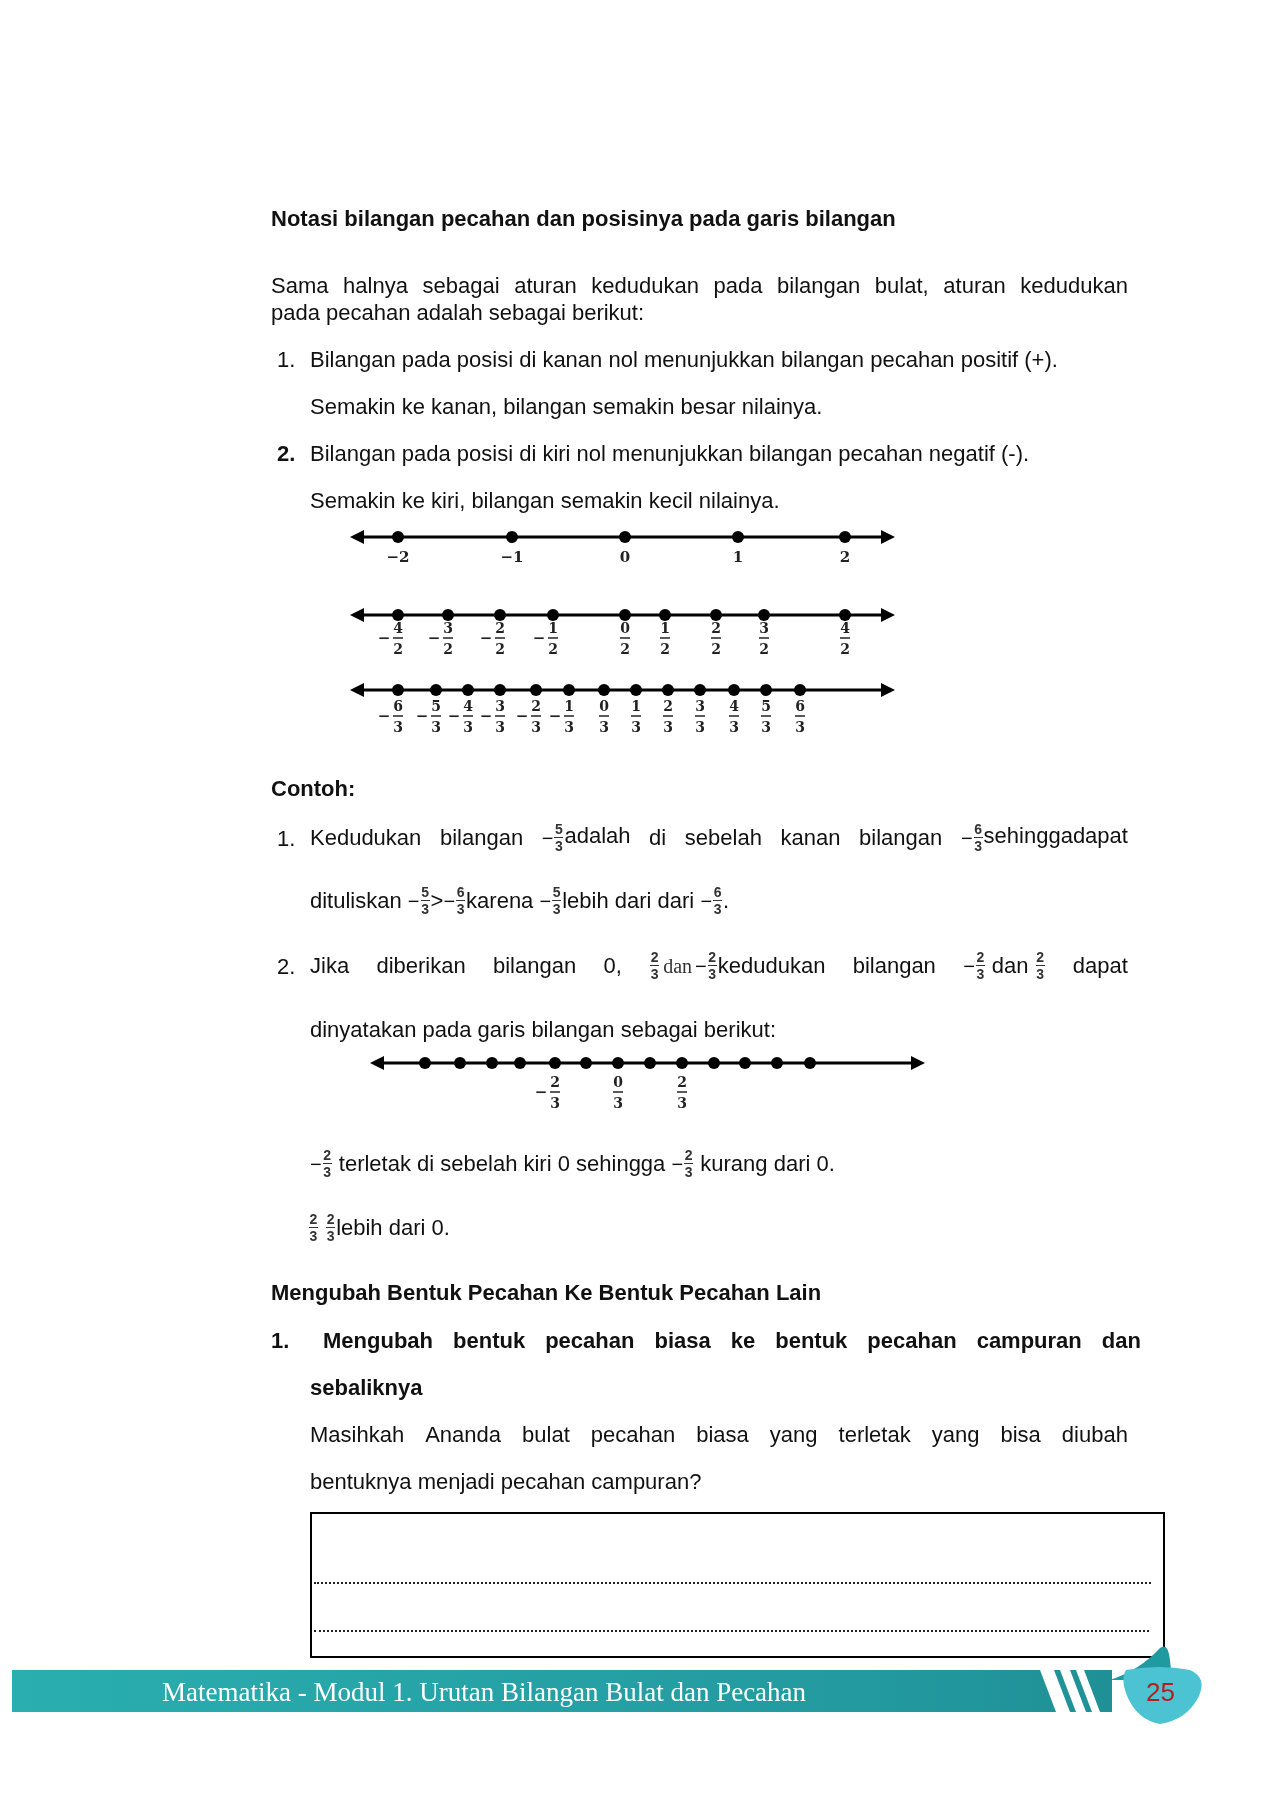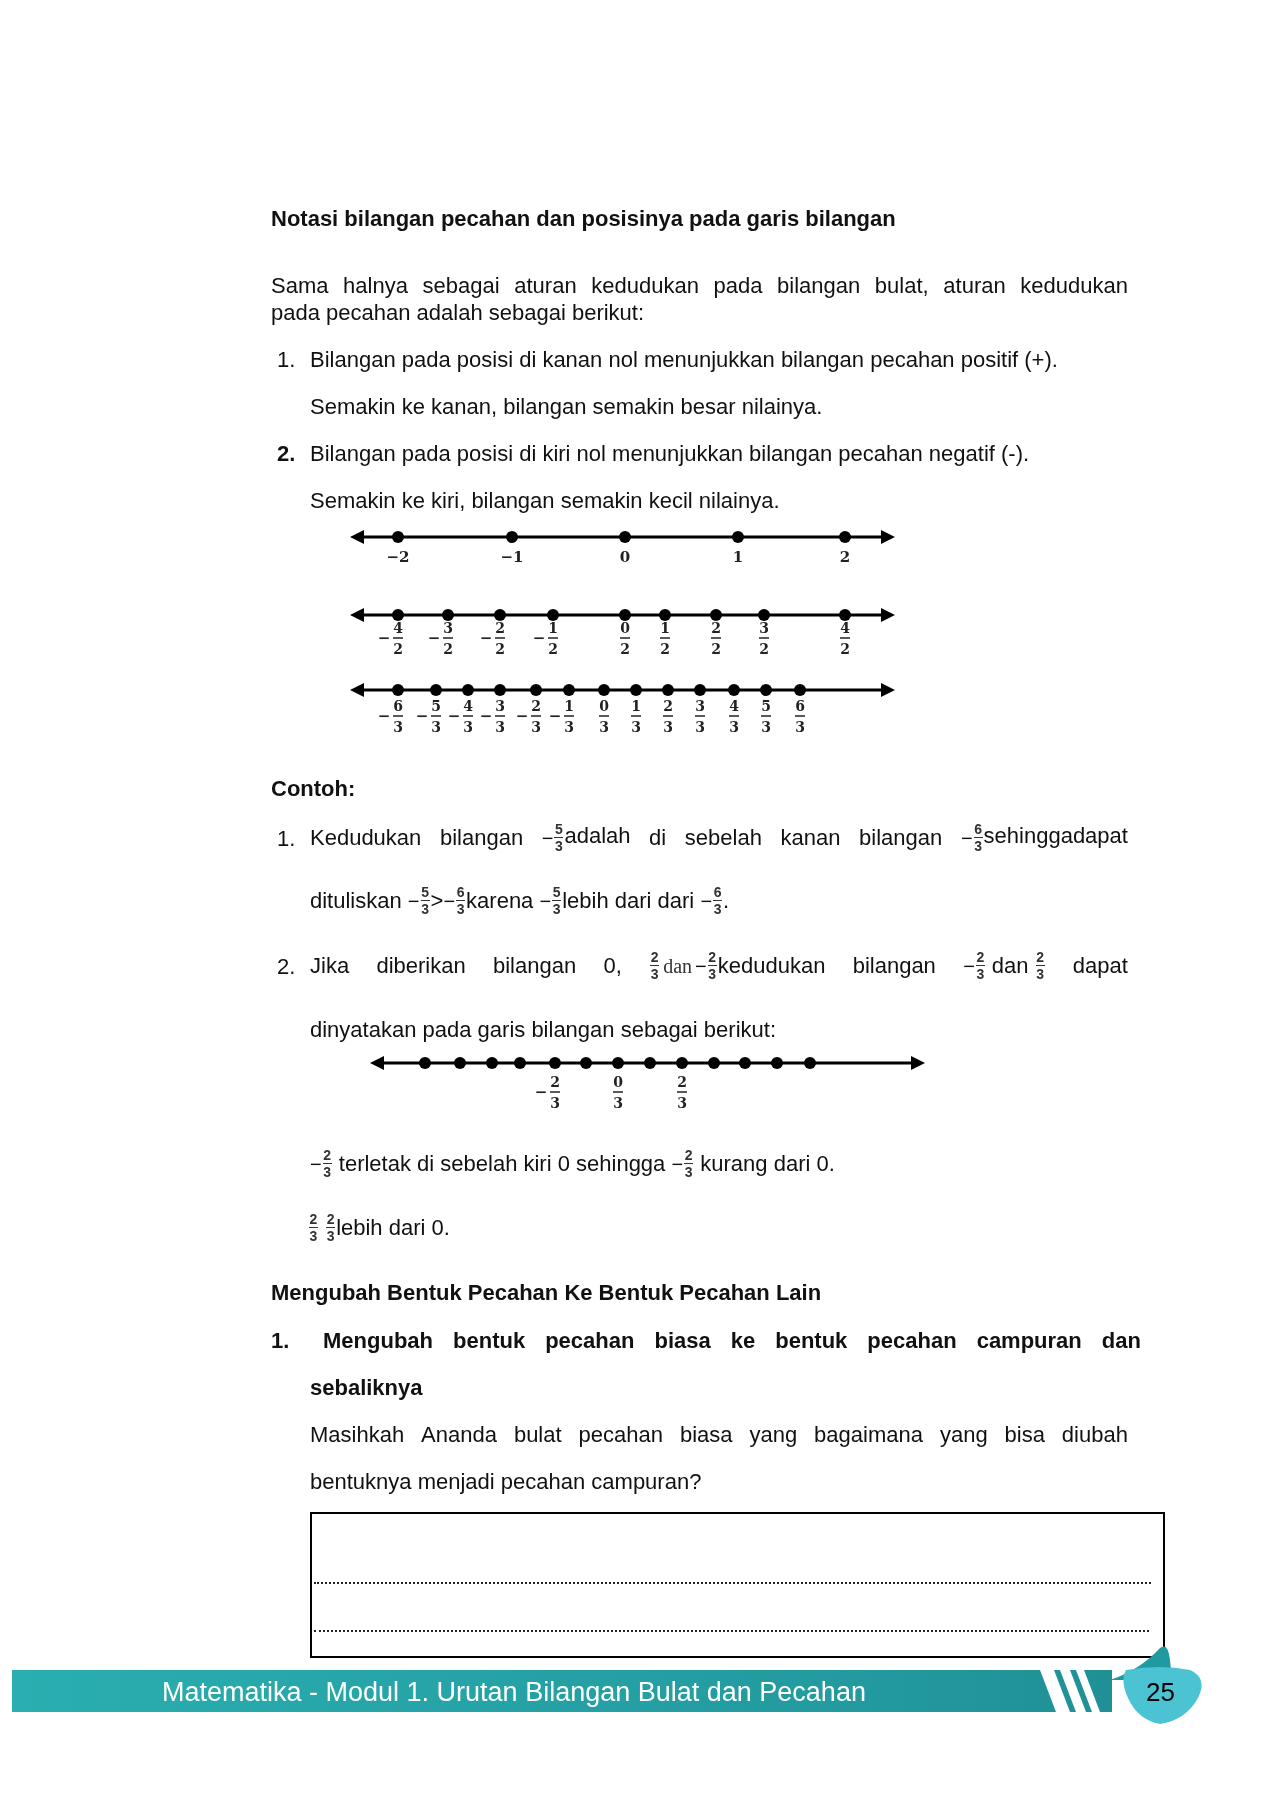--- a/index.html
+++ b/index.html
@@ -11,21 +11,21 @@
   .just{display:flex;justify-content:space-between;}
   .frac{display:inline-flex;flex-direction:column;align-items:center;vertical-align:middle;
         font-size:14px;line-height:14px;font-weight:bold;color:#333;margin:0 1px;}
   .frac .bar{width:9px;height:0;border-top:1.5px solid #333;margin:1px 0;}
   .neg{font-size:20px;vertical-align:middle;}
   svg text{font-family:"DejaVu Serif",serif;font-weight:bold;fill:#222;}
   .box{border:2.5px solid #000;}
   .dots{border-top:2px dotted #222;}
   .footer-band{background:linear-gradient(to right,#2aaeb0,#22999e 80%,#1f9096);}
   .footer-title{color:#fff;font-size:27px;line-height:44px;white-space:nowrap;}
-  .page-num{color:#000000;font-size:26px;}
+  .page-num{color:#b91c1c;font-size:26px;}
 </style>
 </head>
 <body>
 
 <div class="abs txt bold" style="left:271px;top:206px;">Notasi bilangan pecahan dan posisinya pada garis bilangan</div>
 
 <div class="abs txt just" style="left:271px;top:253px;width:857px;margin-top:20px;" id="intro1">
     <span>Sama</span>
     <span>halnya</span>
     <span>sebagai</span>
@@ -385,34 +385,34 @@
     <span>dan</span>
   </div>
 <div class="abs txt bold" style="left:310px;top:1375px;">sebaliknya</div>
 <div class="abs txt just" style="left:310px;top:1422px;width:818px;" id="q1">
     <span>Masihkah</span>
     <span>Ananda</span>
     <span>bulat</span>
     <span>pecahan</span>
     <span>biasa</span>
     <span>yang</span>
-    <span>bagaimana</span>
+    <span>terletak</span>
     <span>yang</span>
     <span>bisa</span>
     <span>diubah</span>
   </div>
 <div class="abs txt" style="left:310px;top:1469px;">bentuknya menjadi pecahan campuran?</div>
 
 <div class="abs box" style="left:310px;top:1512px;width:851px;height:142px;">
   <div class="abs dots" style="left:2px;right:12px;top:68px;"></div>
   <div class="abs dots" style="left:2px;right:14px;top:116px;"></div>
 </div>
 
 <div class="abs footer-band" style="left:12px;top:1670px;width:1100px;height:42px;"></div>
-<div class="abs footer-title" style="left:162px;top:1670px;">Matematika - Modul 1. Urutan Bilangan Bulat dan Pecahan</div>
+<div class="abs footer-title" style="left:162px;top:1670px;font-family:Liberation Serif, serif;">Matematika - Modul 1. Urutan Bilangan Bulat dan Pecahan</div>
 <svg class="abs" style="left:1040px;top:1640px;" width="180" height="90">
   <g>
     <polygon points="0,30 14,30 30,72 16,72" fill="#fff"></polygon>
     <polygon points="20,30 30,30 46,72 36,72" fill="#fff"></polygon>
     <polygon points="36,30 44,30 60,72 52,72" fill="#fff"></polygon>
   </g>
   <path d="M70,40 Q100,30 120,8 Q128,2 130,20 L132,40 Z" fill="#1e9aa0"></path>
   <path d="M86,30 Q120,24 150,30 Q168,38 158,58 Q146,80 120,84 Q98,80 88,58 Q80,40 86,30 Z" fill="#4cc3d3"></path>
 </svg>
 <div class="abs page-num" style="left:1146px;top:1677px;">25</div>

